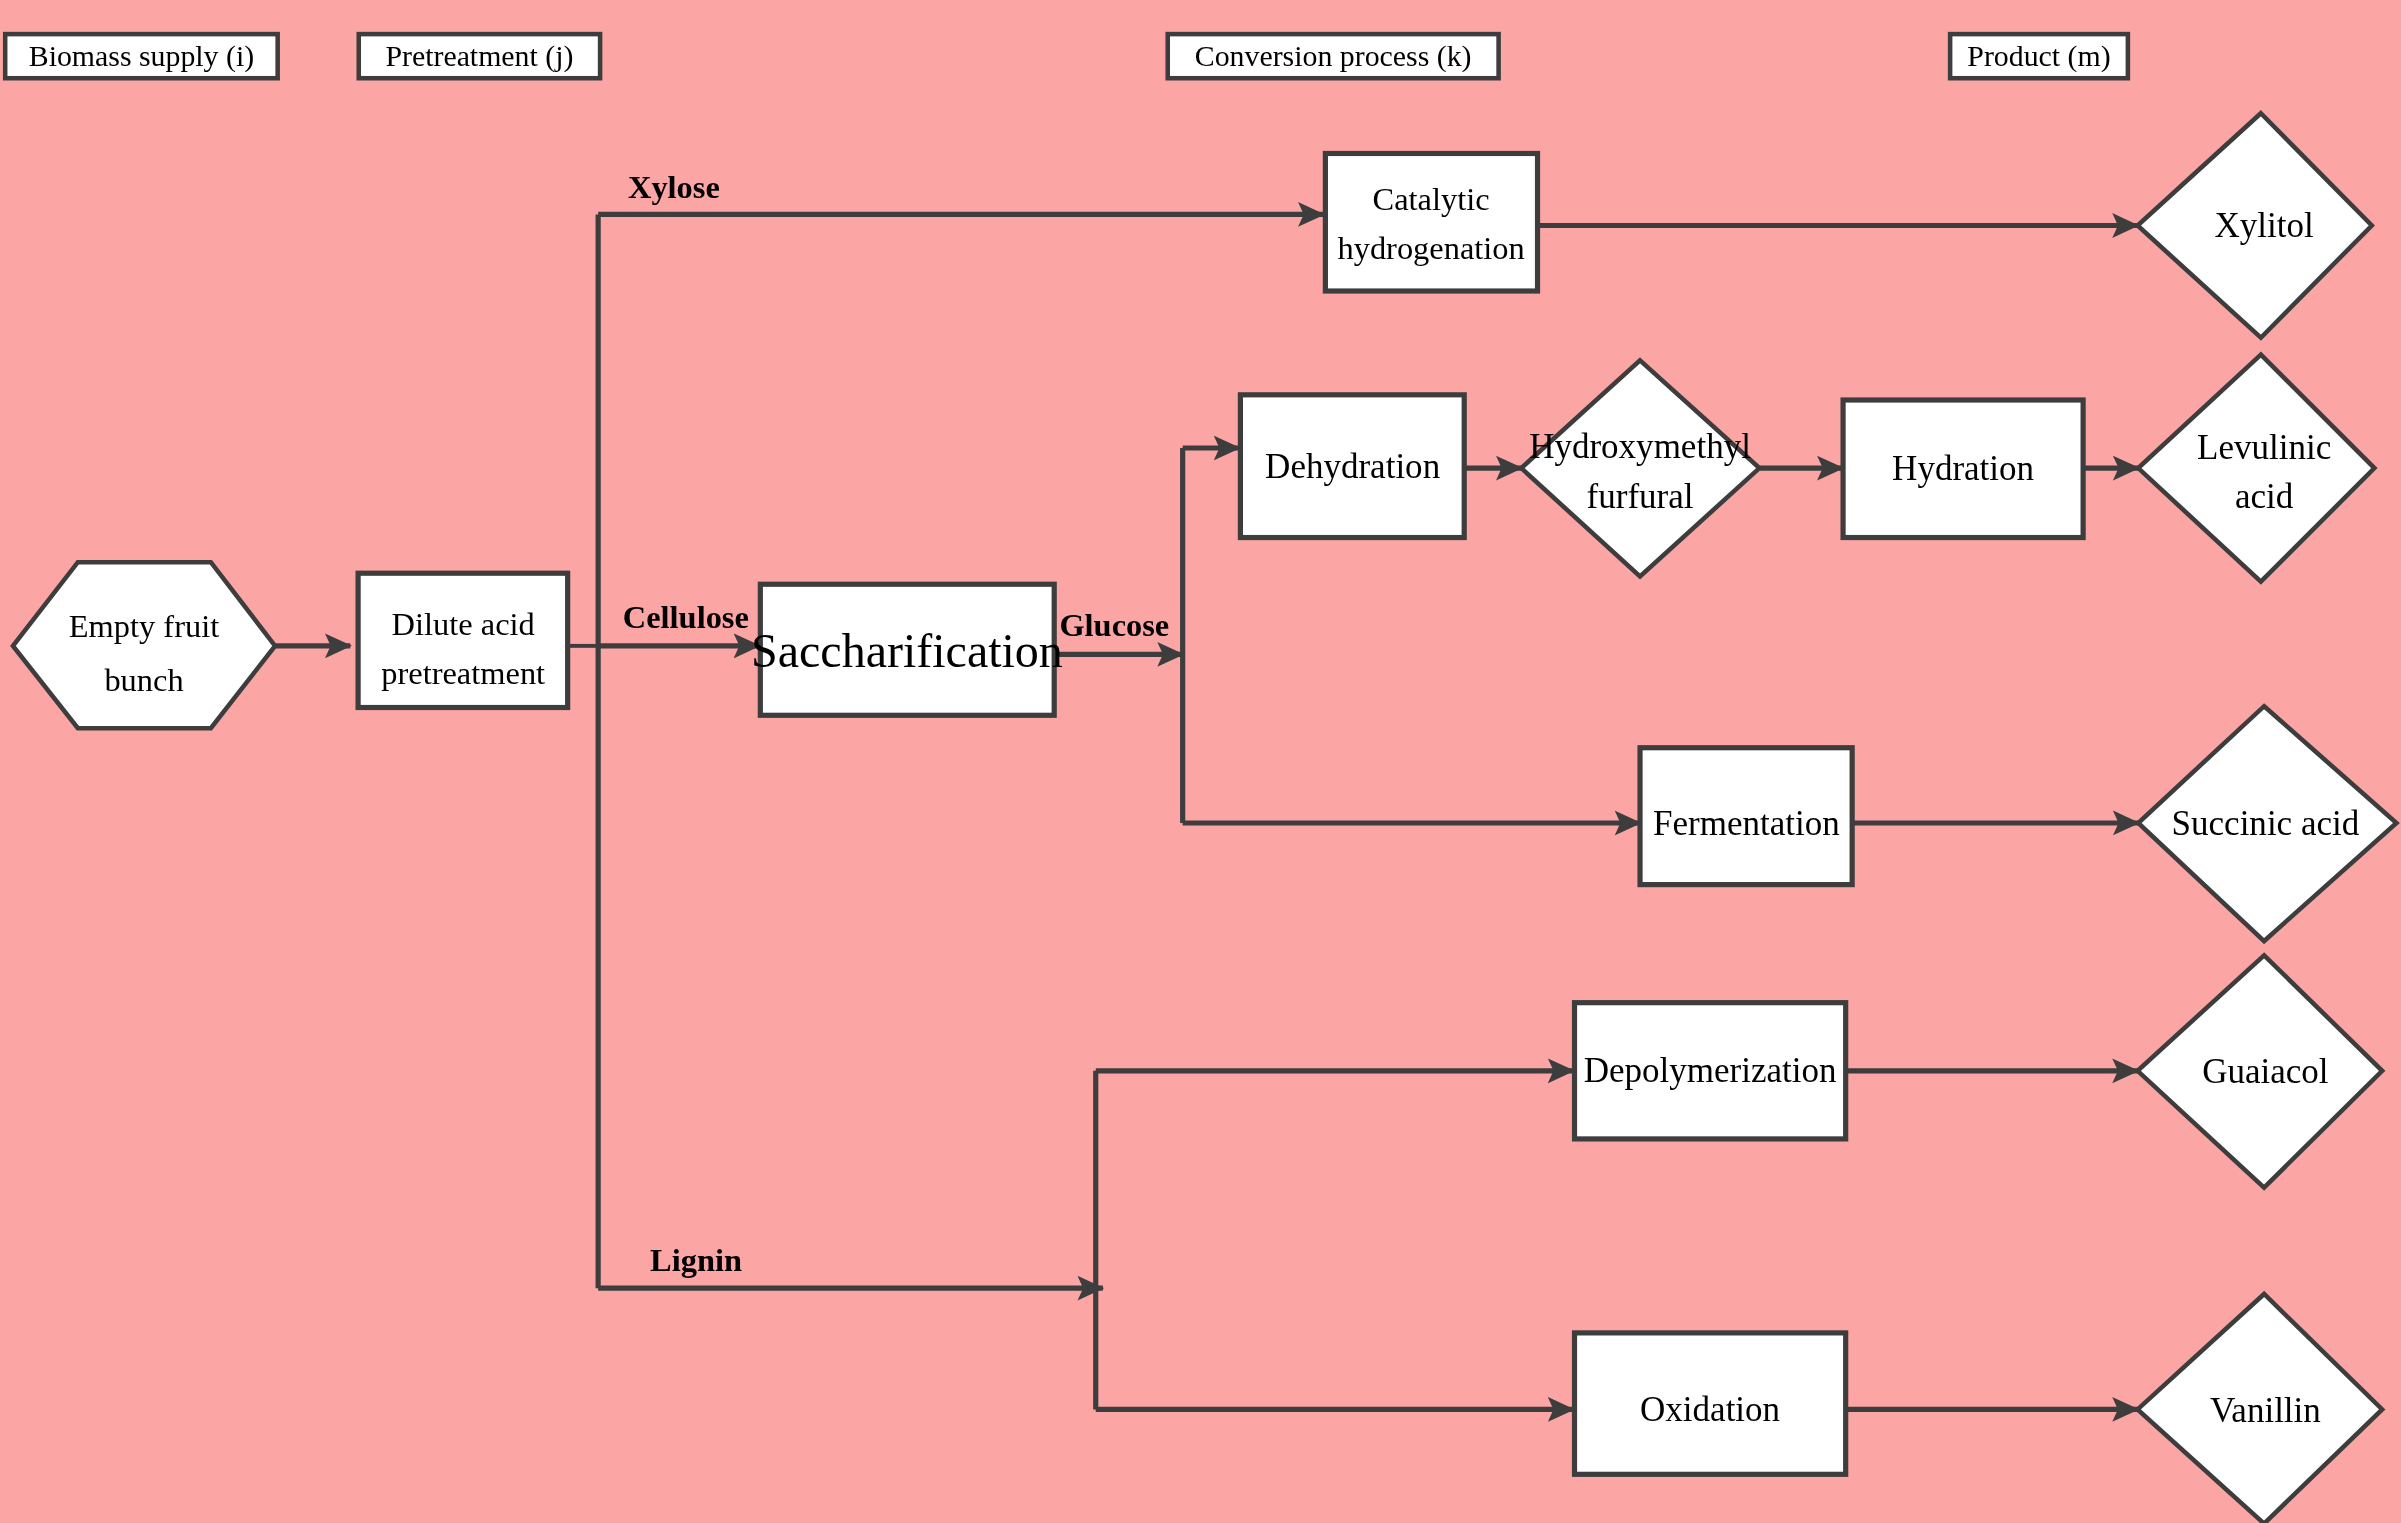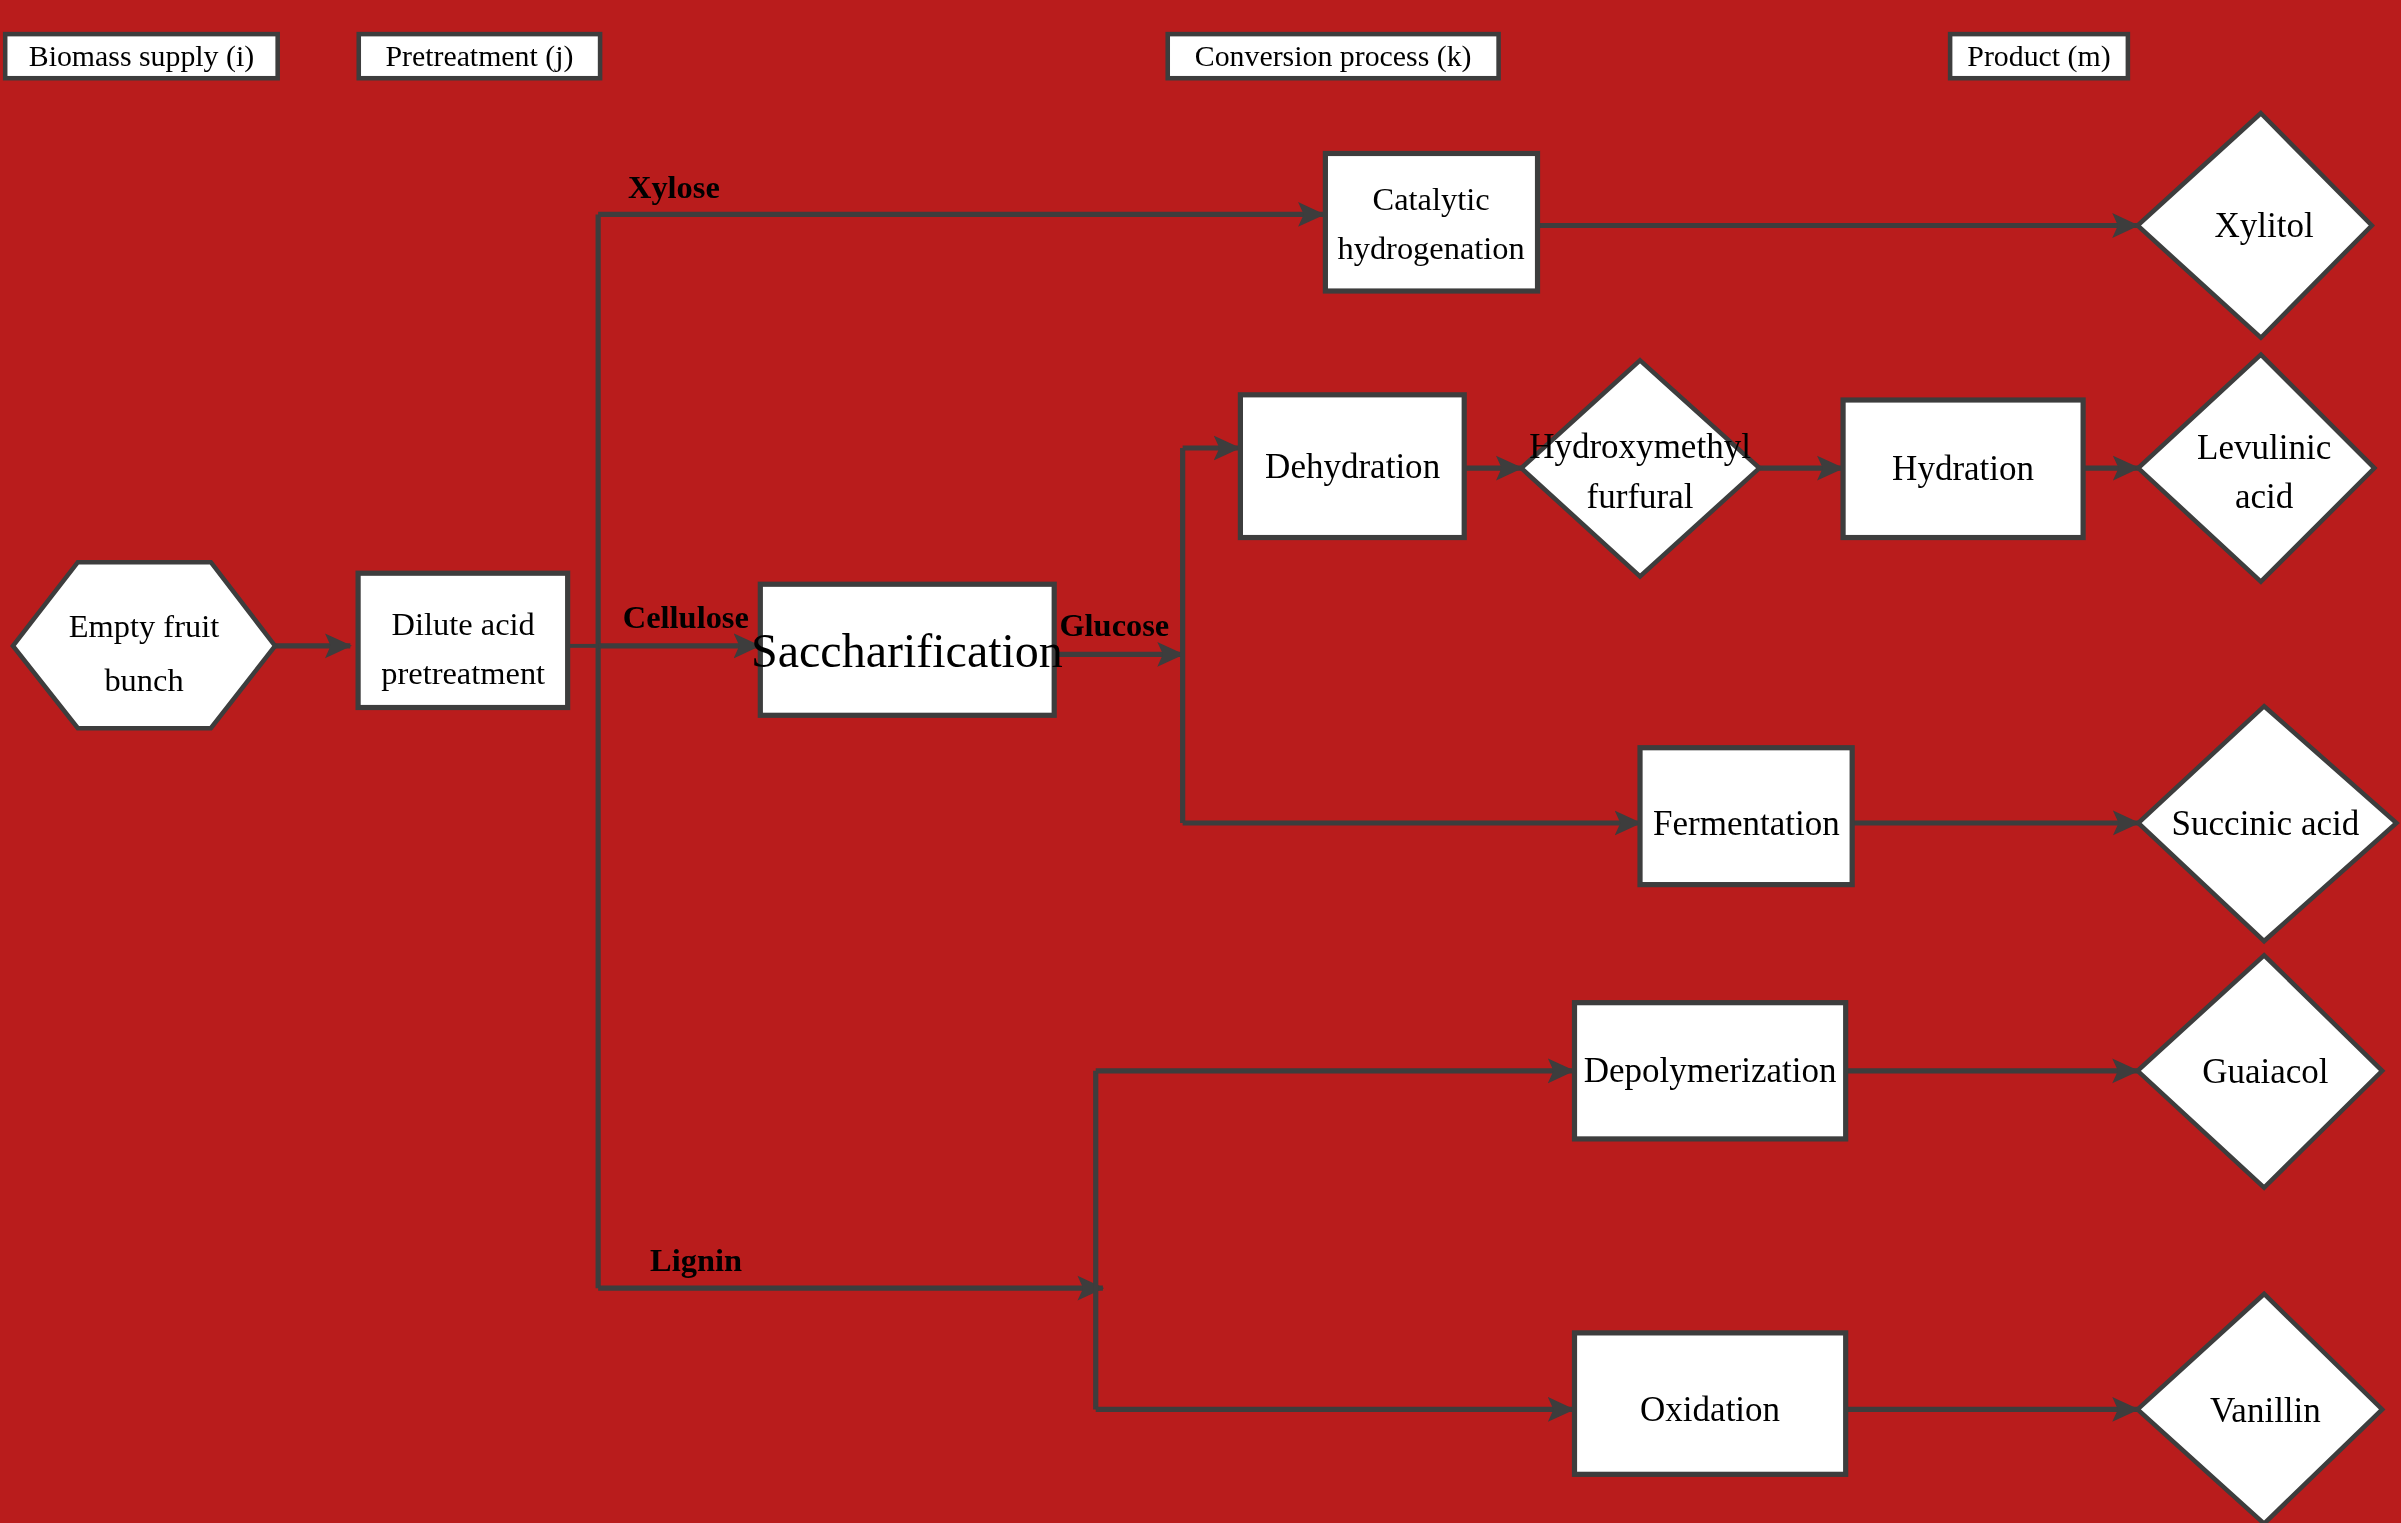--- a/index.html
+++ b/index.html
@@ -1,17 +1,17 @@
 <!DOCTYPE html>
 <html style="font-size:10.4px"><head>
 <meta charset="utf-8">
 <style>
   html,body{margin:0;padding:0;background:#ffffff;}
   body{font-family:"Liberation Serif", serif;}
-  #stage{position:relative;width:2401px;height:1524px;background:#b91c1c;overflow:hidden;}
+  #stage{position:relative;width:2401px;height:1524px;background:#fca5a5;overflow:hidden;}
   svg#canvas{position:absolute;left:0;top:0;width:2401px;height:1524px;}
   .shape-stroke{fill:#ffffff;stroke:#3d3d3d;}
   .hdr-box{fill:#ffffff;stroke:#3d3d3d;stroke-width:7;}
   .rect-node{stroke-width:8;}
   .diamond-node{stroke-width:7;}
   .hex-node{stroke-width:7;}
   .conn{stroke:#3d3d3d;fill:none;stroke-width:8;}
   .conn-thin{stroke:#3d3d3d;fill:none;stroke-width:6;}
   text{fill:#000000;font-family:"Liberation Serif", serif;}
   .hdr-label{font-size:46px;}

